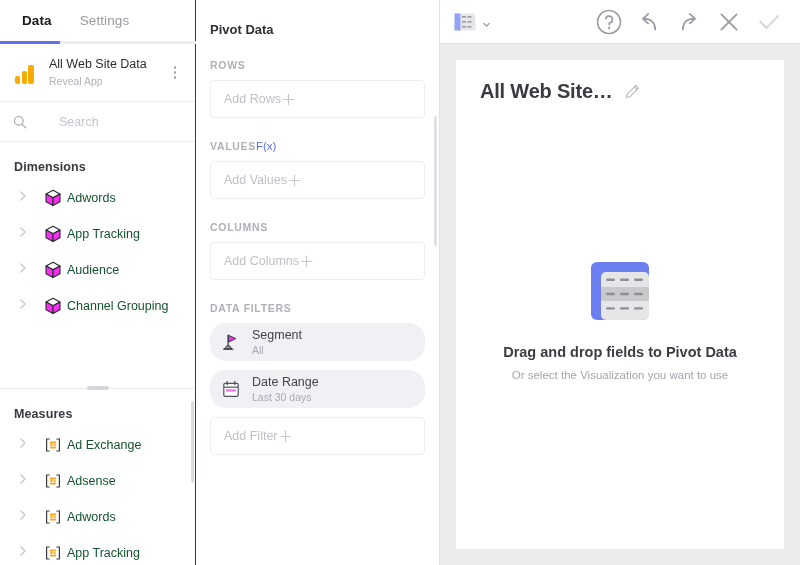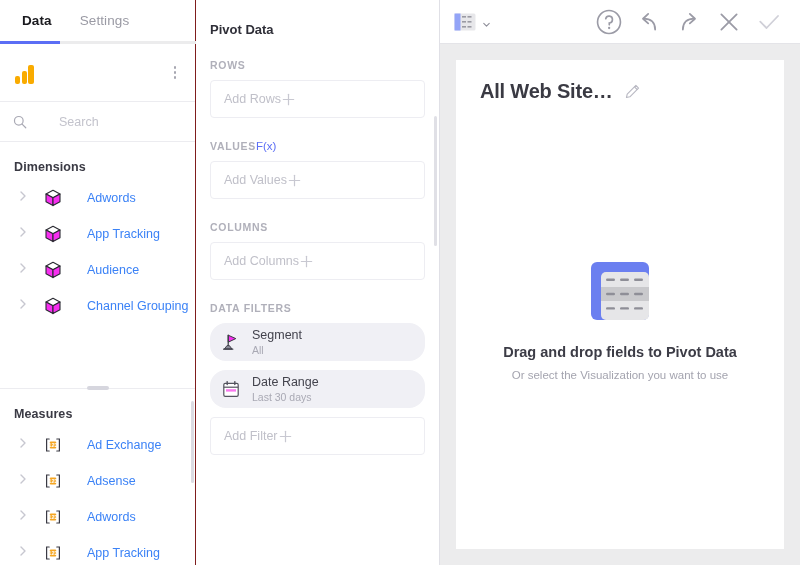--- a/index.html
+++ b/index.html
@@ -73,21 +73,21 @@
   .section-title {
     font-size: 12.5px; font-weight: bold; color: #3a3a44;
     padding: 18px 0 6px 14px; letter-spacing: .1px;
   }
   .field-row {
     height: 36px; display: flex; align-items: center;
     padding-left: 16px; cursor: pointer;
   }
   .chev { width: 14px; flex: 0 0 14px; color: #c7c7d0; }
   .field-icon { width: 20px; height: 20px; flex: 0 0 20px; margin-left: 13px; }
-  .field-label { margin-left: 24px; font-size: 12.5px; color: #3b82f6; }
+  .field-label { margin-left: 4px; font-size: 12.5px; color: #14532d; }
 
   .dims-pane { height: 246px; overflow: hidden; position: relative; }
   .pane-divider {
     height: 1px; background: #ececf0; position: relative;
   }
   .drag-handle {
     position: absolute; left: 50%; transform: translateX(-50%); top: -2px;
     width: 22px; height: 4px; border-radius: 2px; background: #d6d6de; cursor: ns-resize;
   }
   .meas-pane { flex: 1; overflow: hidden; position: relative; }
@@ -176,20 +176,24 @@
       <div class="tab">Settings</div>
       <div class="tab-underline-track"></div>
       <div class="tab-underline"></div>
     </div>
 
     <div class="source-row">
       <div class="ga-logo">
         <i class="ga-b1"></i>
           <i class="ga-b2"></i>
           <i class="ga-b3"></i>
+      </div>
+      <div class="source-text">
+        <div class="source-title">All Web Site Data</div>
+        <div class="source-sub">Reveal App</div>
       </div>
       <div class="kebab">
         <span></span>
           <span></span>
           <span></span>
       </div>
     </div>
 
     <div class="search-row">
       <span class="search-icon">

